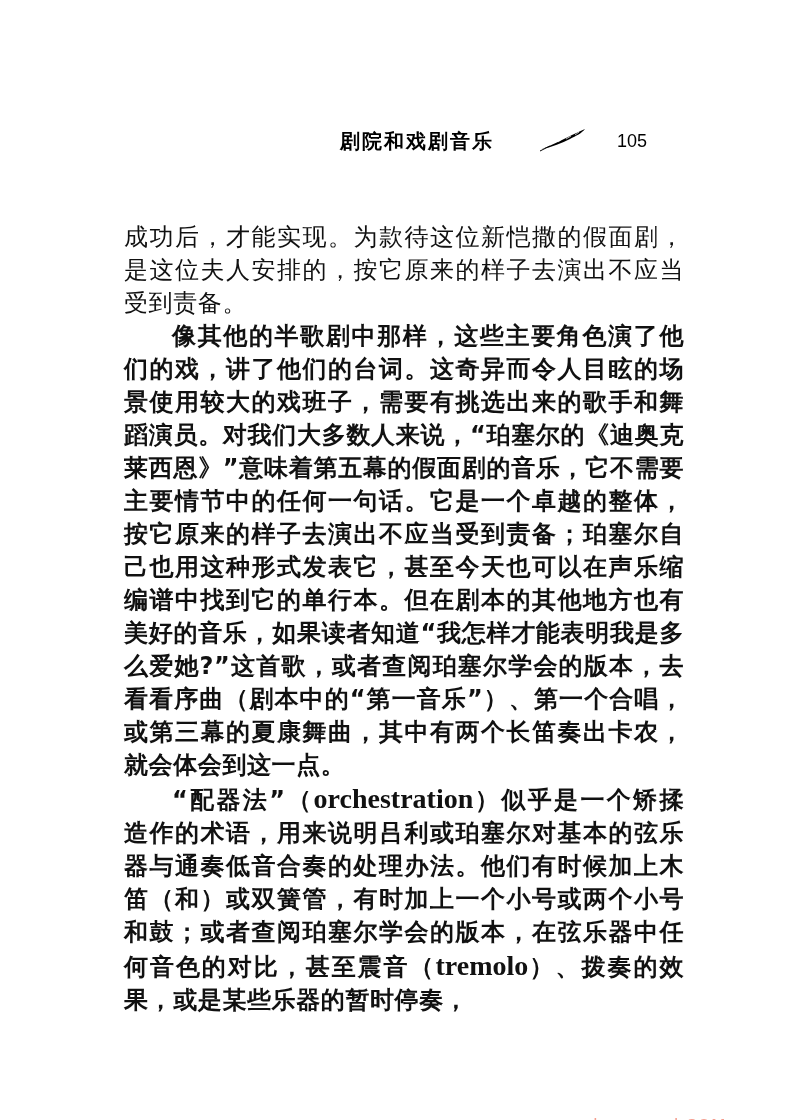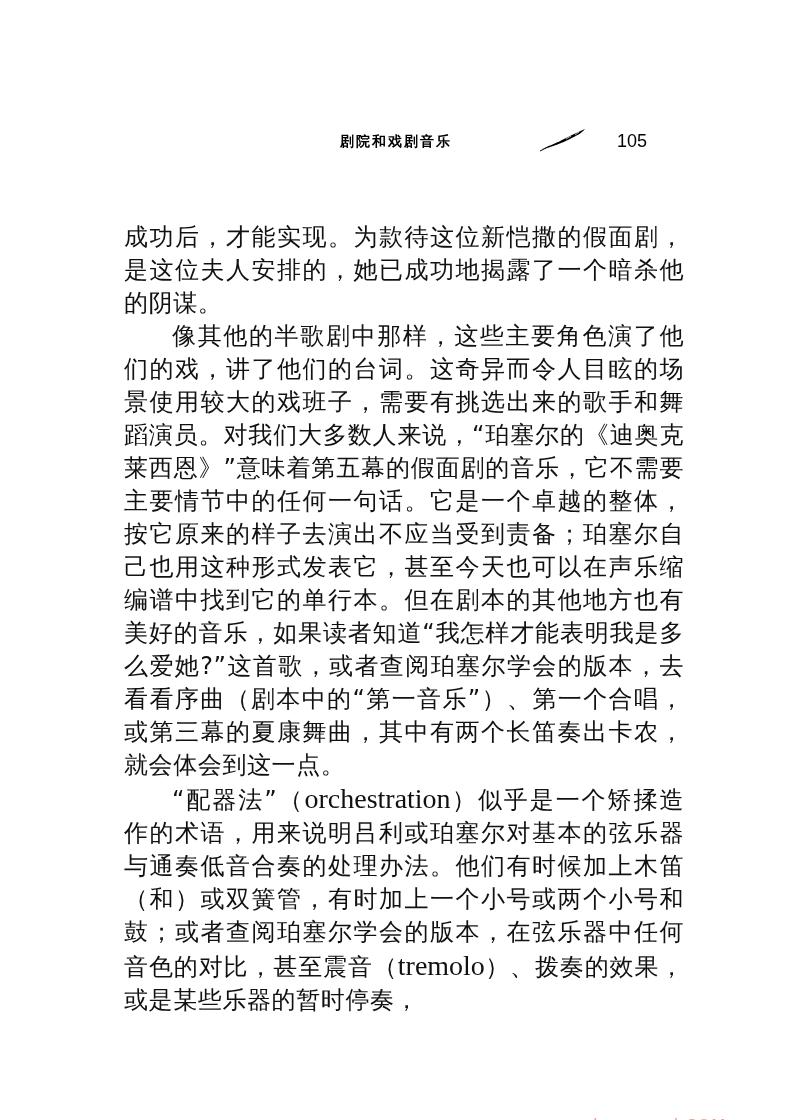--- a/index.html
+++ b/index.html
@@ -21,21 +21,21 @@
       left: 340px;
       width: 320px;
       height: 28px;
     }
     .header-title {
       position: absolute;
       left: 0;
       top: 0;
       font-family: "DejaVu Sans", sans-serif;
       font-weight: bold;
-      font-size: 14px;
+      font-size: 20px;
       letter-spacing: 2px;
       line-height: 20px;
       color: #000;
       text-align: center;
     }
     .feather-icon {
       position: absolute;
       left: 198px;
       top: -4px;
       width: 50px;
@@ -62,20 +62,21 @@
       font-size: 24px;
       line-height: 33px;
       text-align: justify;
       text-justify: inter-character;
       letter-spacing: 0.6px;
       color: #111;
       word-break: break-all;
     }
     .para.indent {
       text-indent: 48px;
+      font-weight: bold;
     }
     .para .latin {
       font-family: "Liberation Serif", serif;
       font-size: 28px;
       letter-spacing: 0;
     }
     .watermark {
       position: absolute;
       left: 577px;
       top: 1078px;
@@ -99,20 +100,20 @@
   <span class="header-title">剧院和戏剧音乐</span>
   <svg class="feather-icon" viewBox="0 0 50 26">
     <path d="M4 22 C 14 18, 22 14, 30 10 C 36 7, 42 4, 47 2 C 44 6, 38 9, 32 12 C 24 16, 14 20, 4 22 Z" fill="#000"></path>
     <path d="M2 24 L 12 19" stroke="#000" stroke-width="1"></path>
     <path d="M20 15 L 24 12 M 28 12 L 33 9 M 37 8 L 41 5" stroke="#fff" stroke-width="0.7"></path>
   </svg>
   <span class="page-number">105</span>
 </div>
 
 <div class="body-text">
-  <p class="para">成功后，才能实现。为款待这位新恺撒的假面剧，是这位夫人安排的，她已成功地揭露了一个暗杀他的阴谋。</p>
+  <p class="para">成功后，才能实现。为款待这位新恺撒的假面剧，是这位夫人安排的，按它原来的样子去演出不应当受到责备。</p>
   <p class="para indent">像其他的半歌剧中那样，这些主要角色演了他们的戏，讲了他们的台词。这奇异而令人目眩的场景使用较大的戏班子，需要有挑选出来的歌手和舞蹈演员。对我们大多数人来说，“珀塞尔的《迪奥克莱西恩》”意味着第五幕的假面剧的音乐，它不需要主要情节中的任何一句话。它是一个卓越的整体，按它原来的样子去演出不应当受到责备；珀塞尔自己也用这种形式发表它，甚至今天也可以在声乐缩编谱中找到它的单行本。但在剧本的其他地方也有美好的音乐，如果读者知道“我怎样才能表明我是多么爱她?”这首歌，或者查阅珀塞尔学会的版本，去看看序曲（剧本中的“第一音乐”）、第一个合唱，或第三幕的夏康舞曲，其中有两个长笛奏出卡农，就会体会到这一点。</p>
   <p class="para indent"><span>“配器法”（</span><span class="latin">orchestration</span><span>）似乎是一个矫揉造作的术语，用来说明吕利或珀塞尔对基本的弦乐器与通奏低音合奏的处理办法。他们有时候加上木笛（和）或双簧管，有时加上一个小号或两个小号和鼓；或者查阅珀塞尔学会的版本，在弦乐器中任何音色的对比，甚至震音（</span><span class="latin">tremolo</span><span>）、拨奏的效果，或是某些乐器的暂时停奏，</span></p>
 </div>
 
 <div class="watermark">
   <span class="wm-q">q</span><span>iyuexuexi.COM</span>
 </div>
 
 </body></html>

